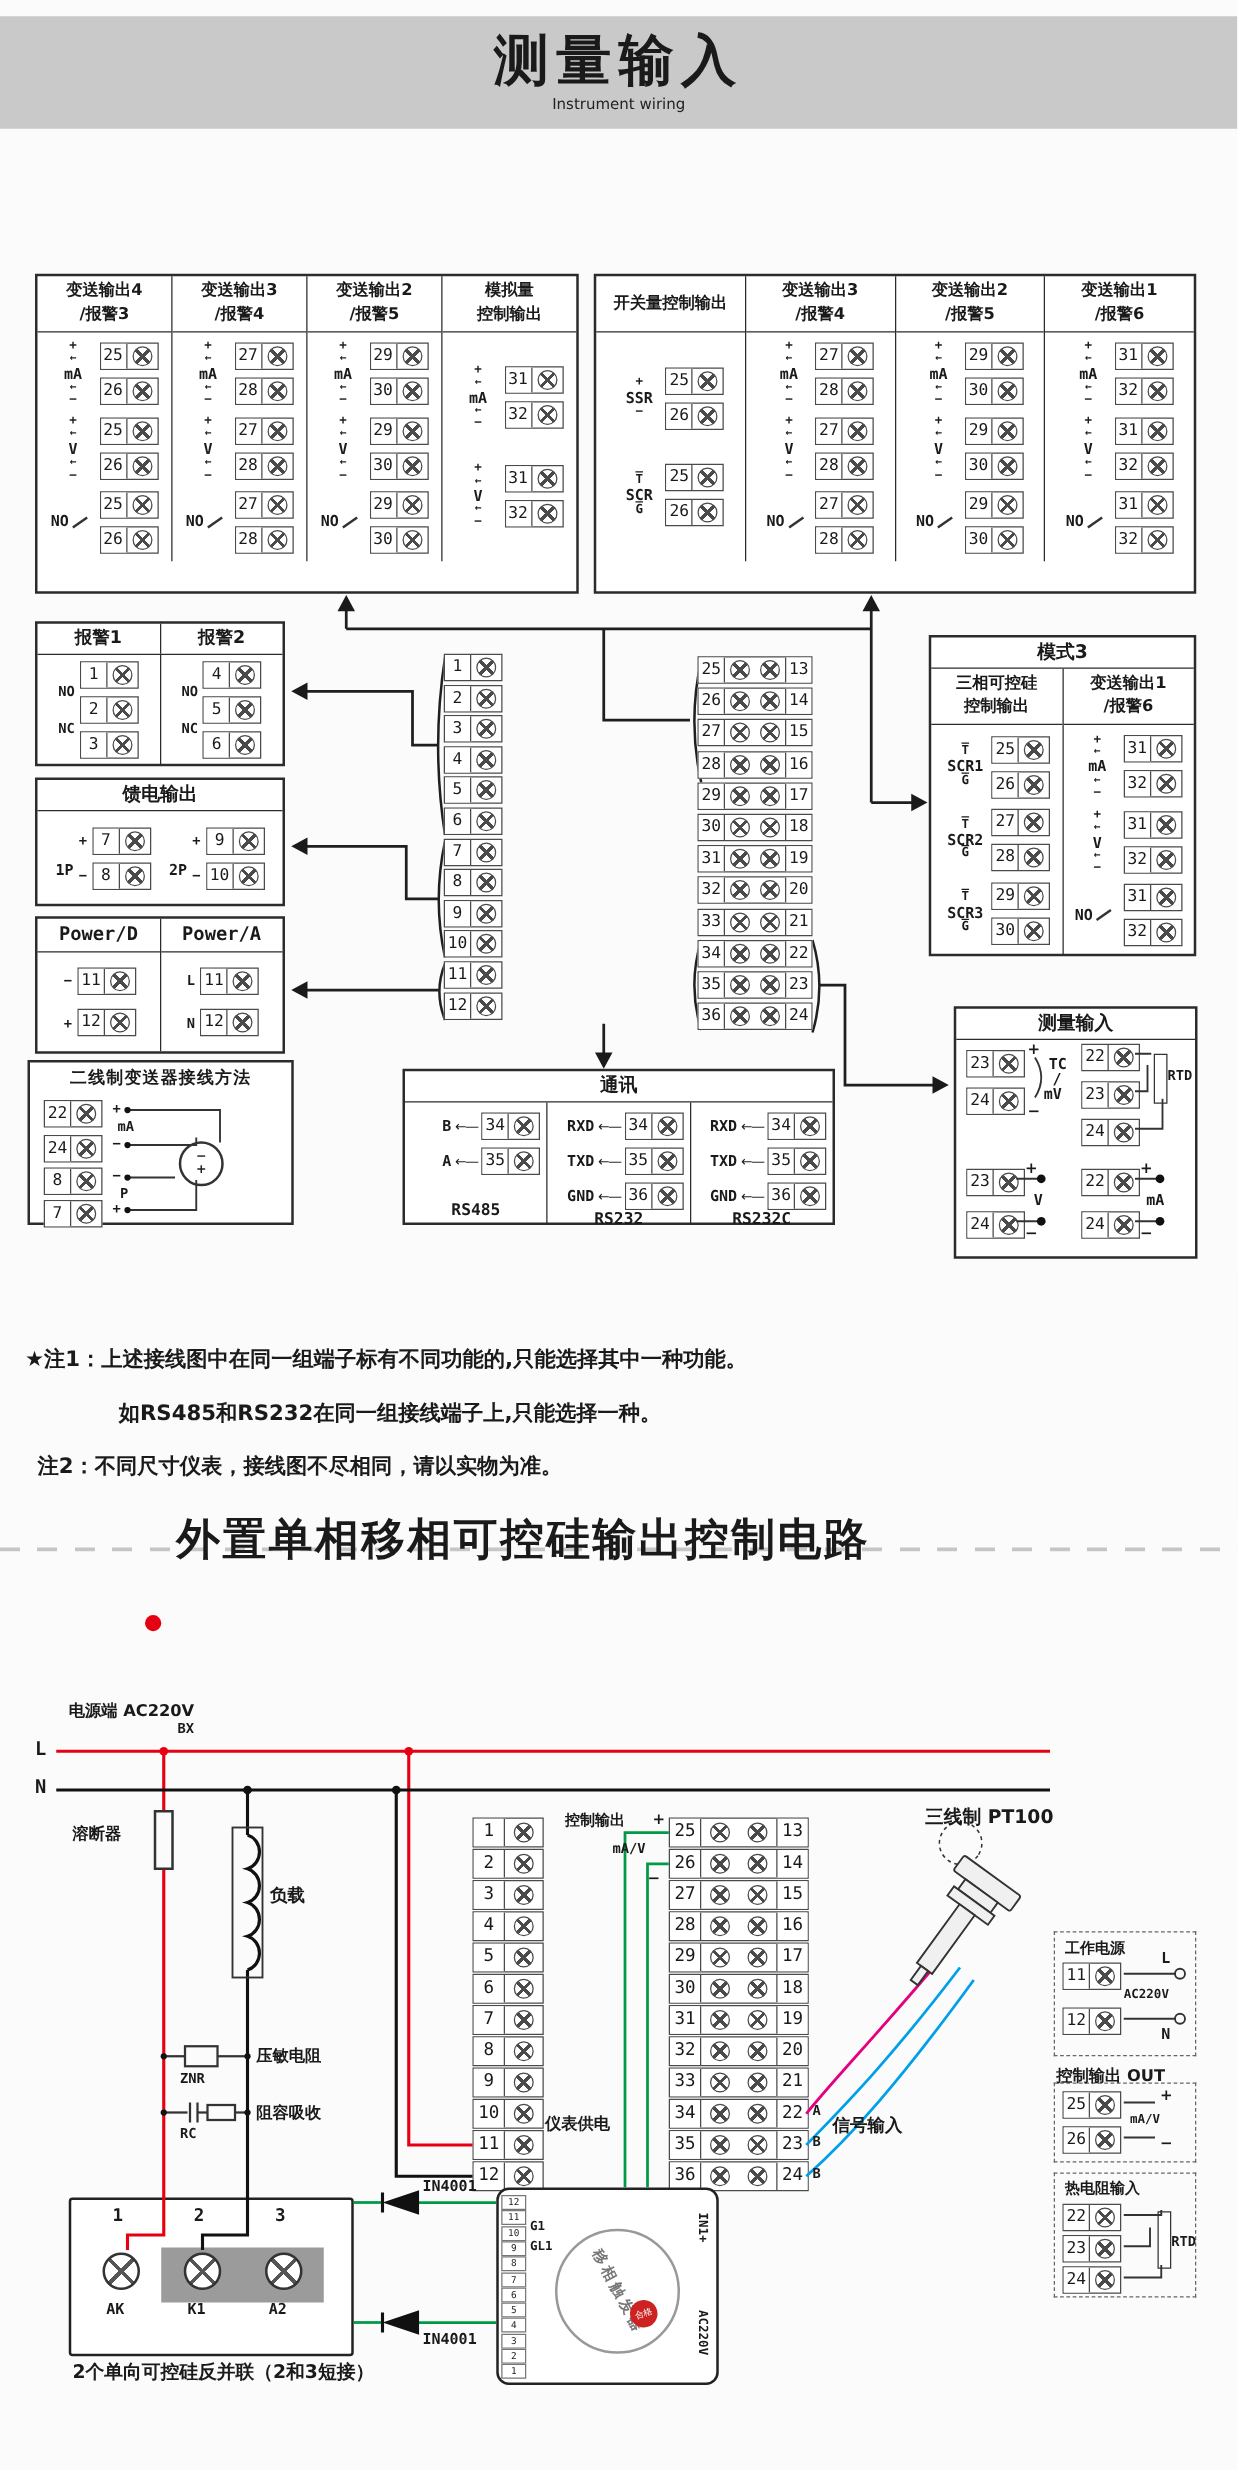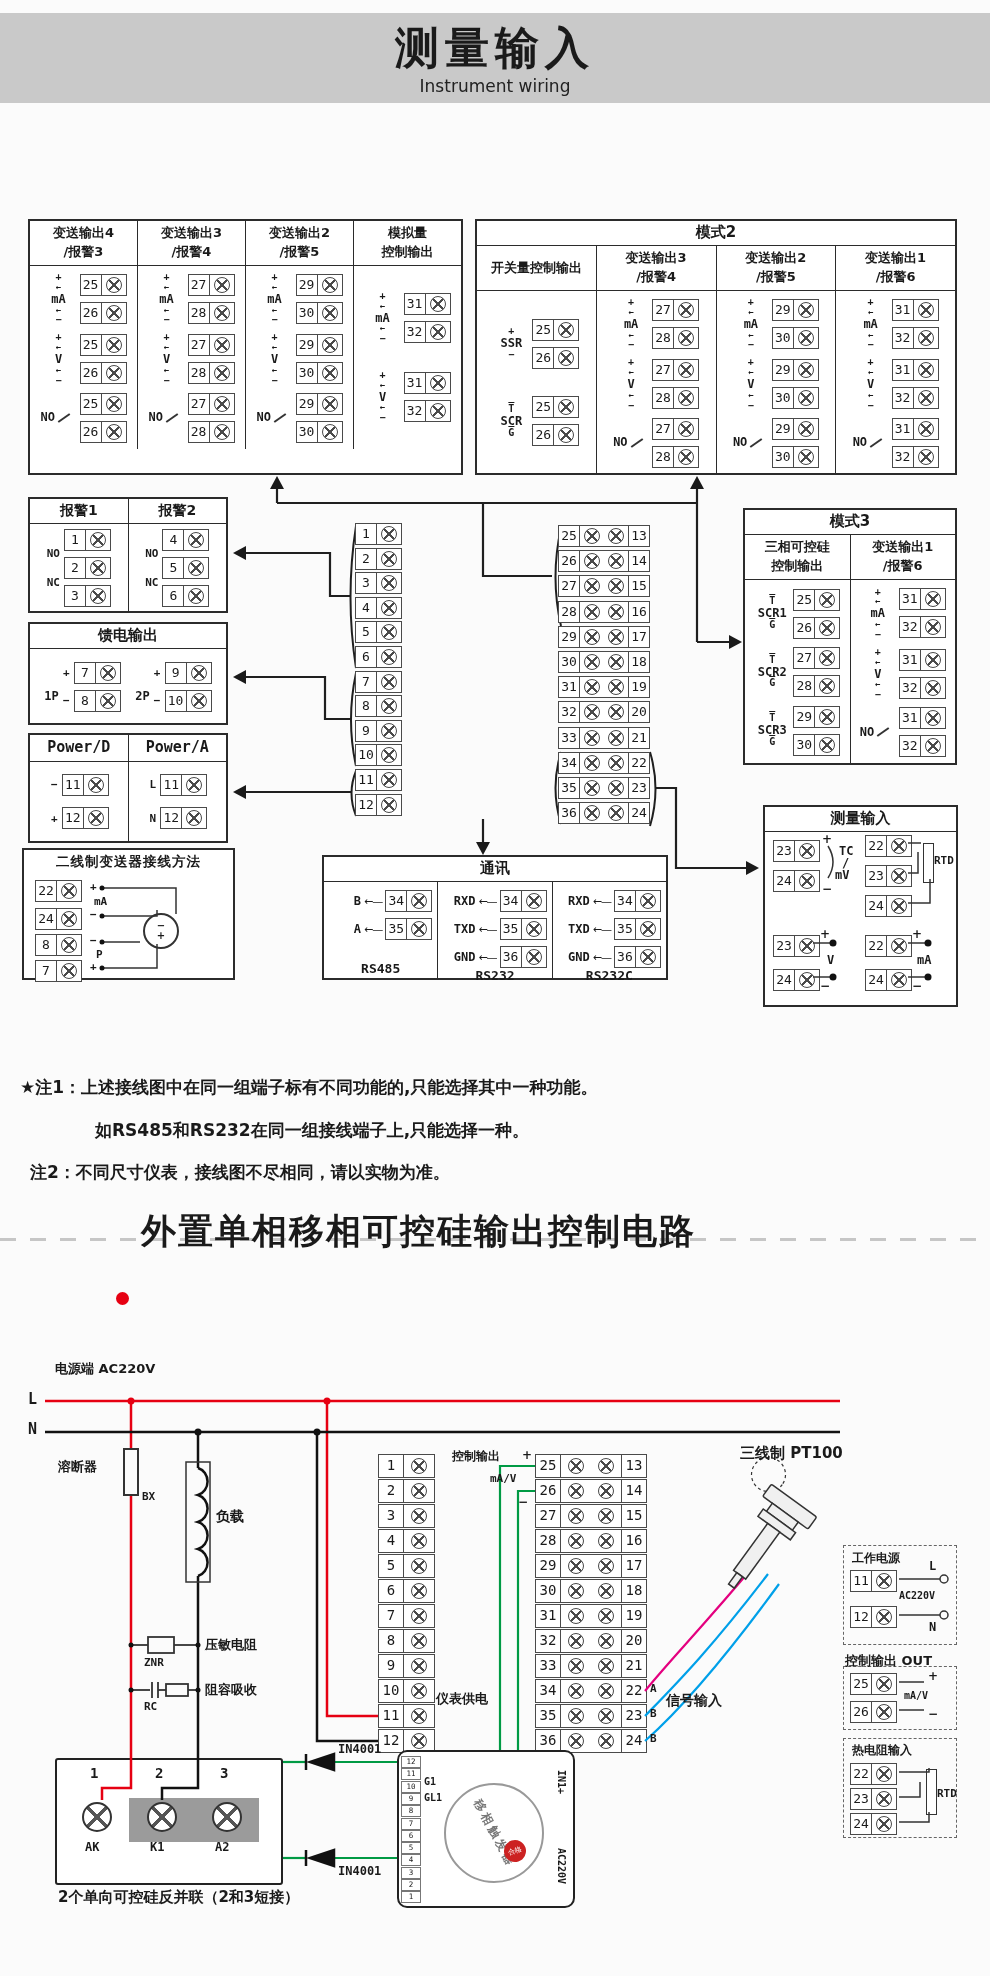--- a/index.html
+++ b/index.html
@@ -3,21 +3,21 @@
 <meta charset="utf-8">
 <style>
   html,body{margin:0;padding:0;background:#fff;font-family:"DejaVu Sans",sans-serif;color:#1a1a1a}
   #page{position:relative;width:990px;height:1976px;background:#fbfbfb;overflow:hidden}
   svg.layer{position:absolute;left:0;top:0;pointer-events:none}
   #wiresA{z-index:1}
   #wiresB{z-index:4}
   
   #hdr{position:absolute;left:0;top:13px;width:990px;height:90px;background:var(--hbg,#c9c9c9);text-align:center;z-index:2}
   #hdr .t{font-size:44px;font-weight:bold;letter-spacing:6px;margin-top:6px}
-  #hdr .s{font-size:17px;margin-top:-2px;color:#222}
+  #hdr .s{font-size:12px;margin-top:-2px;color:#222}
   
   .box{position:absolute;border:2px solid #2b2b2b;background:#fff;z-index:2;box-sizing:border-box}
   .bt{height:24px;line-height:23px;text-align:center;font-weight:bold;font-size:15px;border-bottom:1.5px solid #2b2b2b}
   .cols{display:flex;height:calc(100% - 24px)}
   .col{flex:1;border-right:1.5px solid #2b2b2b;display:flex;flex-direction:column;min-width:0}
   .col:last-child{border-right:0}
   .ctitle{min-height:40px;border-bottom:1.5px solid #2b2b2b;text-align:center;font-size:13px;line-height:1.45;padding:2px 0;display:flex;flex-direction:column;justify-content:center;font-weight:bold}
   .ccontent{flex:1;display:flex;flex-direction:column;justify-content:space-evenly;align-items:center}
   .chan{display:flex;align-items:center;gap:3px}
   .cs{width:36px;display:flex;flex-direction:column;align-items:center;line-height:1.08;font-family:"DejaVu Sans Mono",monospace;font-size:10px}
@@ -528,21 +528,20 @@
                     <span class="sc"></span>
                   </span>
                 </span>
               </span>
             </div>
           </div>
         </div>
       </div>
   </div>
   <div id="mode2" class="box" style="left:475px;top:219px;width:482px;height:256px">
-    <div class="bt">模式2</div>
     <div class="cols">
         <div class="col">
       <div class="ctitle">
             <span>开关量控制输出</span>
           </div>
       <div class="ccontent">
             <div class="chan">
               <span class="cs">
                 <i>+</i>
                 <b>SSR</b>
@@ -1540,21 +1539,21 @@
 
   <div id="divider"></div>
 
   <div id="bullet"></div>
   <div id="s2t">外置单相移相可控硅输出控制电路</div>
 
   <div class="lb" style="left:55px;top:1360px">电源端  AC220V</div>
   <div class="lb f15 mono" style="left:28px;top:1390px">L</div>
   <div class="lb f15 mono" style="left:28px;top:1420px">N</div>
   <div class="lb" style="left:58px;top:1458px">溶断器</div>
-  <div class="lb f11 mono" style="left:142px;top:1490px">BX</div>
+  <div class="lb f11 mono" style="left:142px;top:1376px">BX</div>
   <div class="lb f14" style="left:216px;top:1508px">负载</div>
   <div class="lb f11 mono" style="left:144px;top:1656px">ZNR</div>
   <div class="lb" style="left:205px;top:1636px">压敏电阻</div>
   <div class="lb f11 mono" style="left:144px;top:1700px">RC</div>
   <div class="lb" style="left:205px;top:1681px">阻容吸收</div>
   <div class="lb" style="left:436px;top:1690px">仪表供电</div>
   <div class="lb f12" style="left:452px;top:1448px">控制输出</div>
   <div class="lb f12" style="left:522px;top:1448px">+</div>
   <div class="lb f11 mono" style="left:490px;top:1472px">mA/V</div>
   <div class="lb f12" style="left:518px;top:1495px">−</div>

